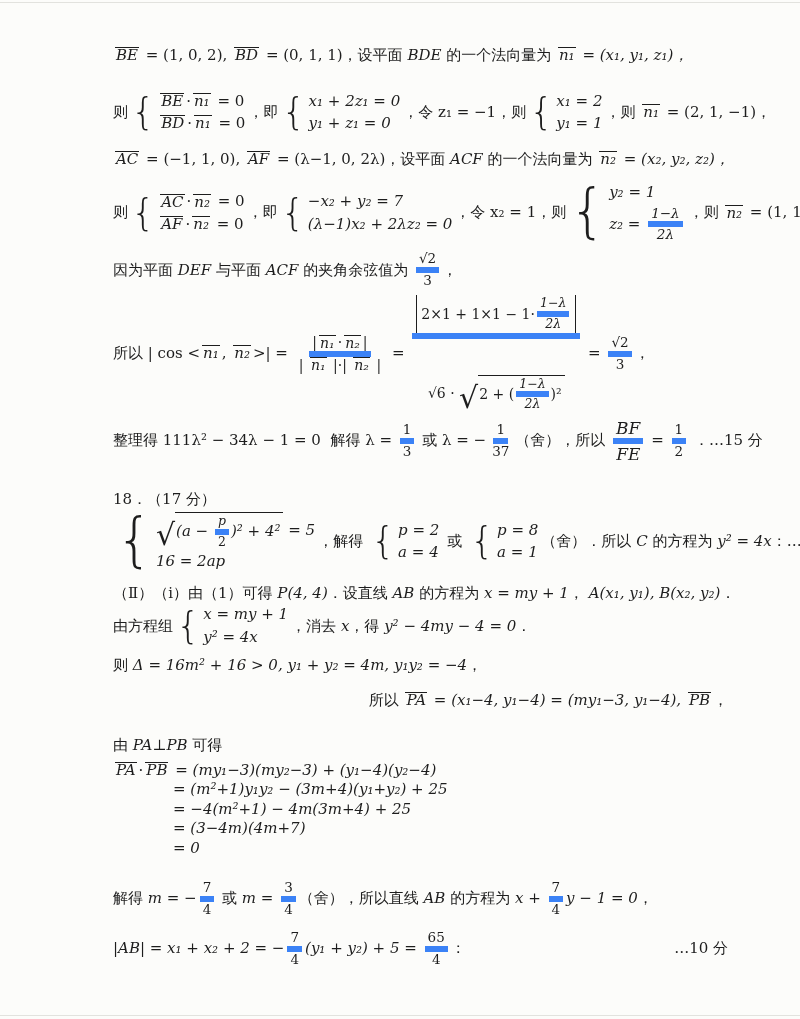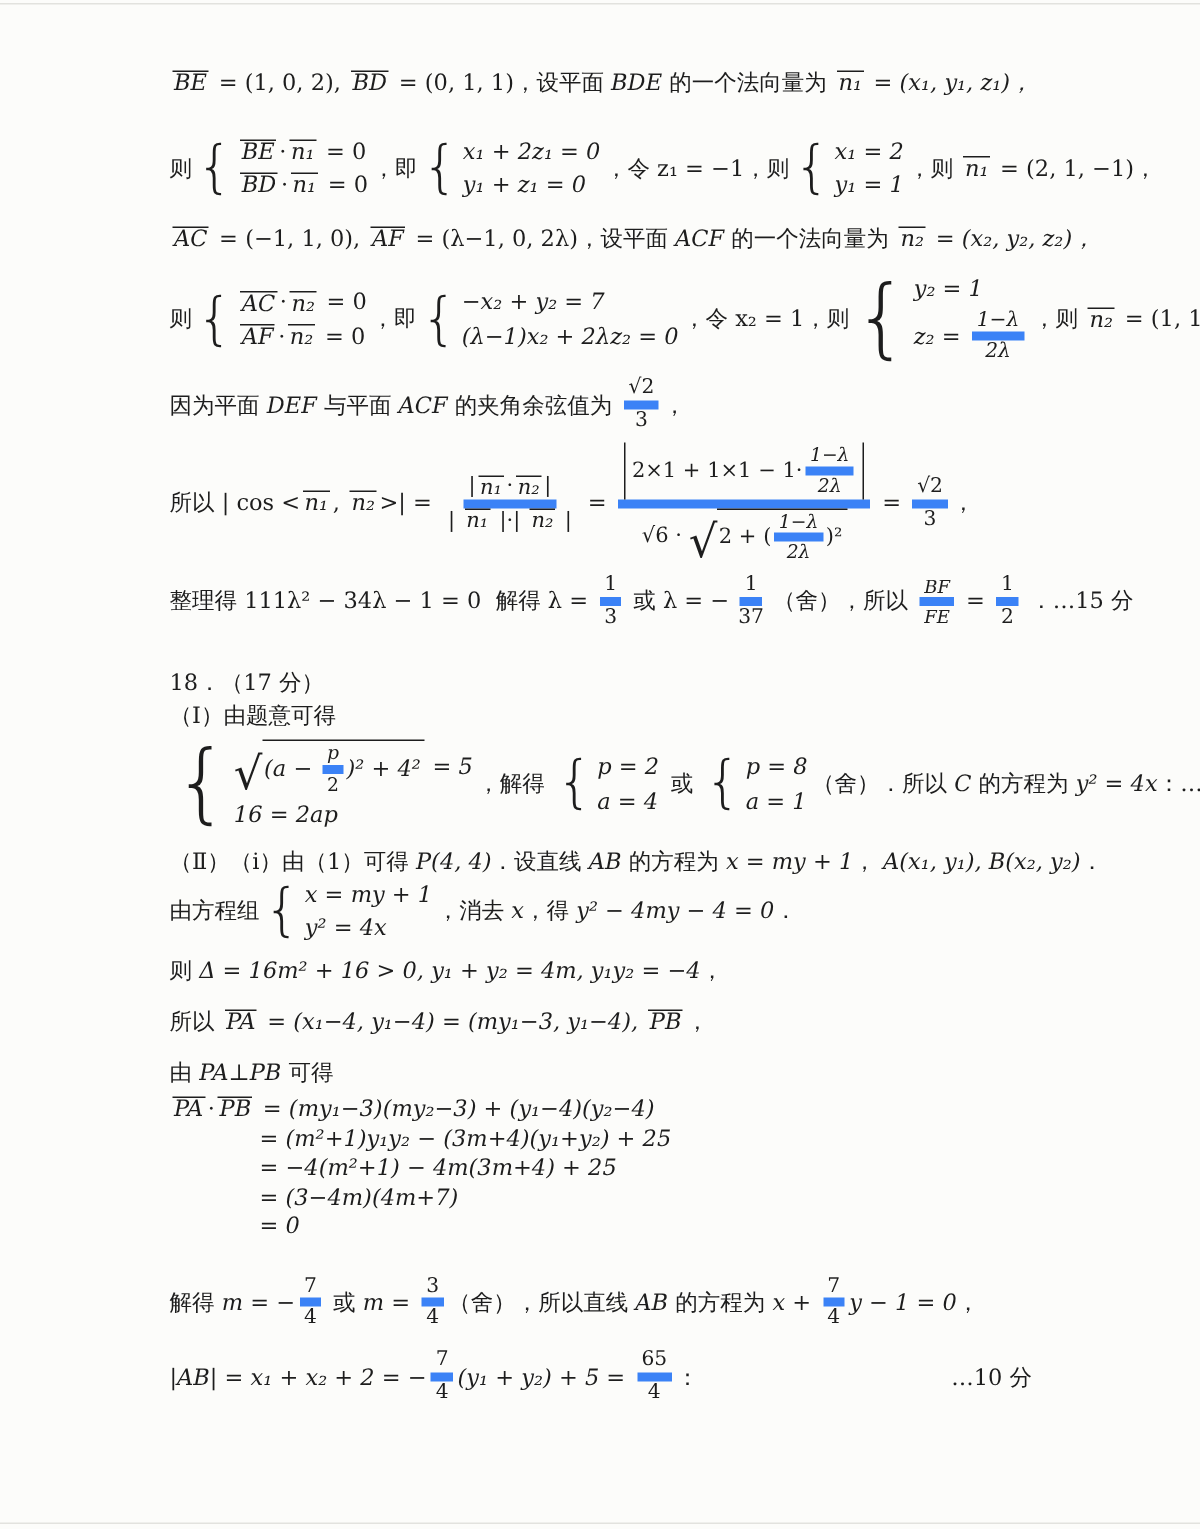--- a/index.html
+++ b/index.html
@@ -1,18 +1,18 @@
 <!DOCTYPE html>
 <html><head>
 <meta charset="utf-8">
 <style>
   html,body{margin:0;padding:0;background:#ffffff;}
   .page{
     position:relative;width:800px;height:1019px;box-sizing:border-box;
-    padding:46px 112px 0 113px;background:#fcfcfa;color:#1d1d1d;
+    padding:46px 72px 0 113px;background:#fcfcfa;color:#1d1d1d;
     font-family:"DejaVu Serif","Liberation Serif",serif;
     font-size:15px;line-height:1.3;overflow:hidden;
   }
   .scanline{position:absolute;left:0;right:0;height:1px;background:#e2e2de;}
   .scanline.top{top:2px;}
   .scanline.bottom{top:1015px;}
   .line{display:flex;align-items:center;flex-wrap:nowrap;}
   .line>span{white-space:pre;}
   .row{display:inline-flex;align-items:center;white-space:pre;}
   .mi{font-style:italic;}
@@ -183,21 +183,21 @@
       </span>
       <span class="den">
         <span>| </span>
         <span class="vec">n₁</span>
         <span> |·| </span>
         <span class="vec">n₂</span>
         <span> |</span>
       </span>
     </span>
     <span> = </span>
-    <span class="frac" style="font-size:14px;">
+    <span class="frac" style="font-size:14px;gap:36px;">
       <span class="num">
         <span class="abs">
           <span>2×1 + 1×1 − 1·</span>
           <span class="frac small">
             <span class="num mi">1−λ</span>
             <span class="den mi">2λ</span>
           </span>
         </span>
       </span>
       <span class="den">
@@ -228,38 +228,35 @@
     <span class="frac">
       <span class="num">1</span>
       <span class="den">3</span>
     </span>
     <span> 或 λ = −</span>
     <span class="frac">
       <span class="num">1</span>
       <span class="den">37</span>
     </span>
     <span>（舍），所以 </span>
-    <span class="frac mi" style="font-size:12px;font-style:italic;">
+    <span class="frac mi" style="font-size:17px;font-style:italic;">
       <span class="num">BF</span>
       <span class="den">FE</span>
     </span>
     <span> = </span>
     <span class="frac">
       <span class="num">1</span>
       <span class="den">2</span>
     </span>
     <span> ．</span>
     <span class="score">…15 分</span>
   </div>
 
   <div class="line" style="margin-bottom:2px;">
     <span>18．（17 分）</span>
-  </div>
-  <div class="line" style="margin-bottom:6px;">
-    <span>（Ⅰ）由题意可得</span>
   </div>
 
   <div class="line" style="margin-bottom:12px;">
     <span class="cases b3">
       <span class="brace">{</span>
       <span class="rows">
         <span class="row">
           <span class="sqrt tall">
             <span class="rsign">√</span>
             <span class="rbody">
@@ -327,21 +324,21 @@
     <span class="mi">y² − 4my − 4 = 0</span>
     <span>．</span>
   </div>
 
   <div class="line" style="margin-bottom:15px;">
     <span>则 </span>
     <span class="mi">Δ = 16m² + 16 &gt; 0, y₁ + y₂ = 4m, y₁y₂ = −4</span>
     <span>，</span>
   </div>
 
-  <div class="line" style="margin-bottom:14px;">
+  <div class="line" style="margin-bottom:26px;justify-content:flex-end;">
     <span>所以 </span>
     <span class="vec">PA</span>
     <span class="mi"> = (x₁−4, y₁−4) = (my₁−3, y₁−4), </span>
     <span class="vec">PB</span>
     <span>，</span>
   </div>
 
   <div class="line" style="margin-bottom:5px;">
     <span>由 </span>
     <span class="mi">PA⊥PB</span>

